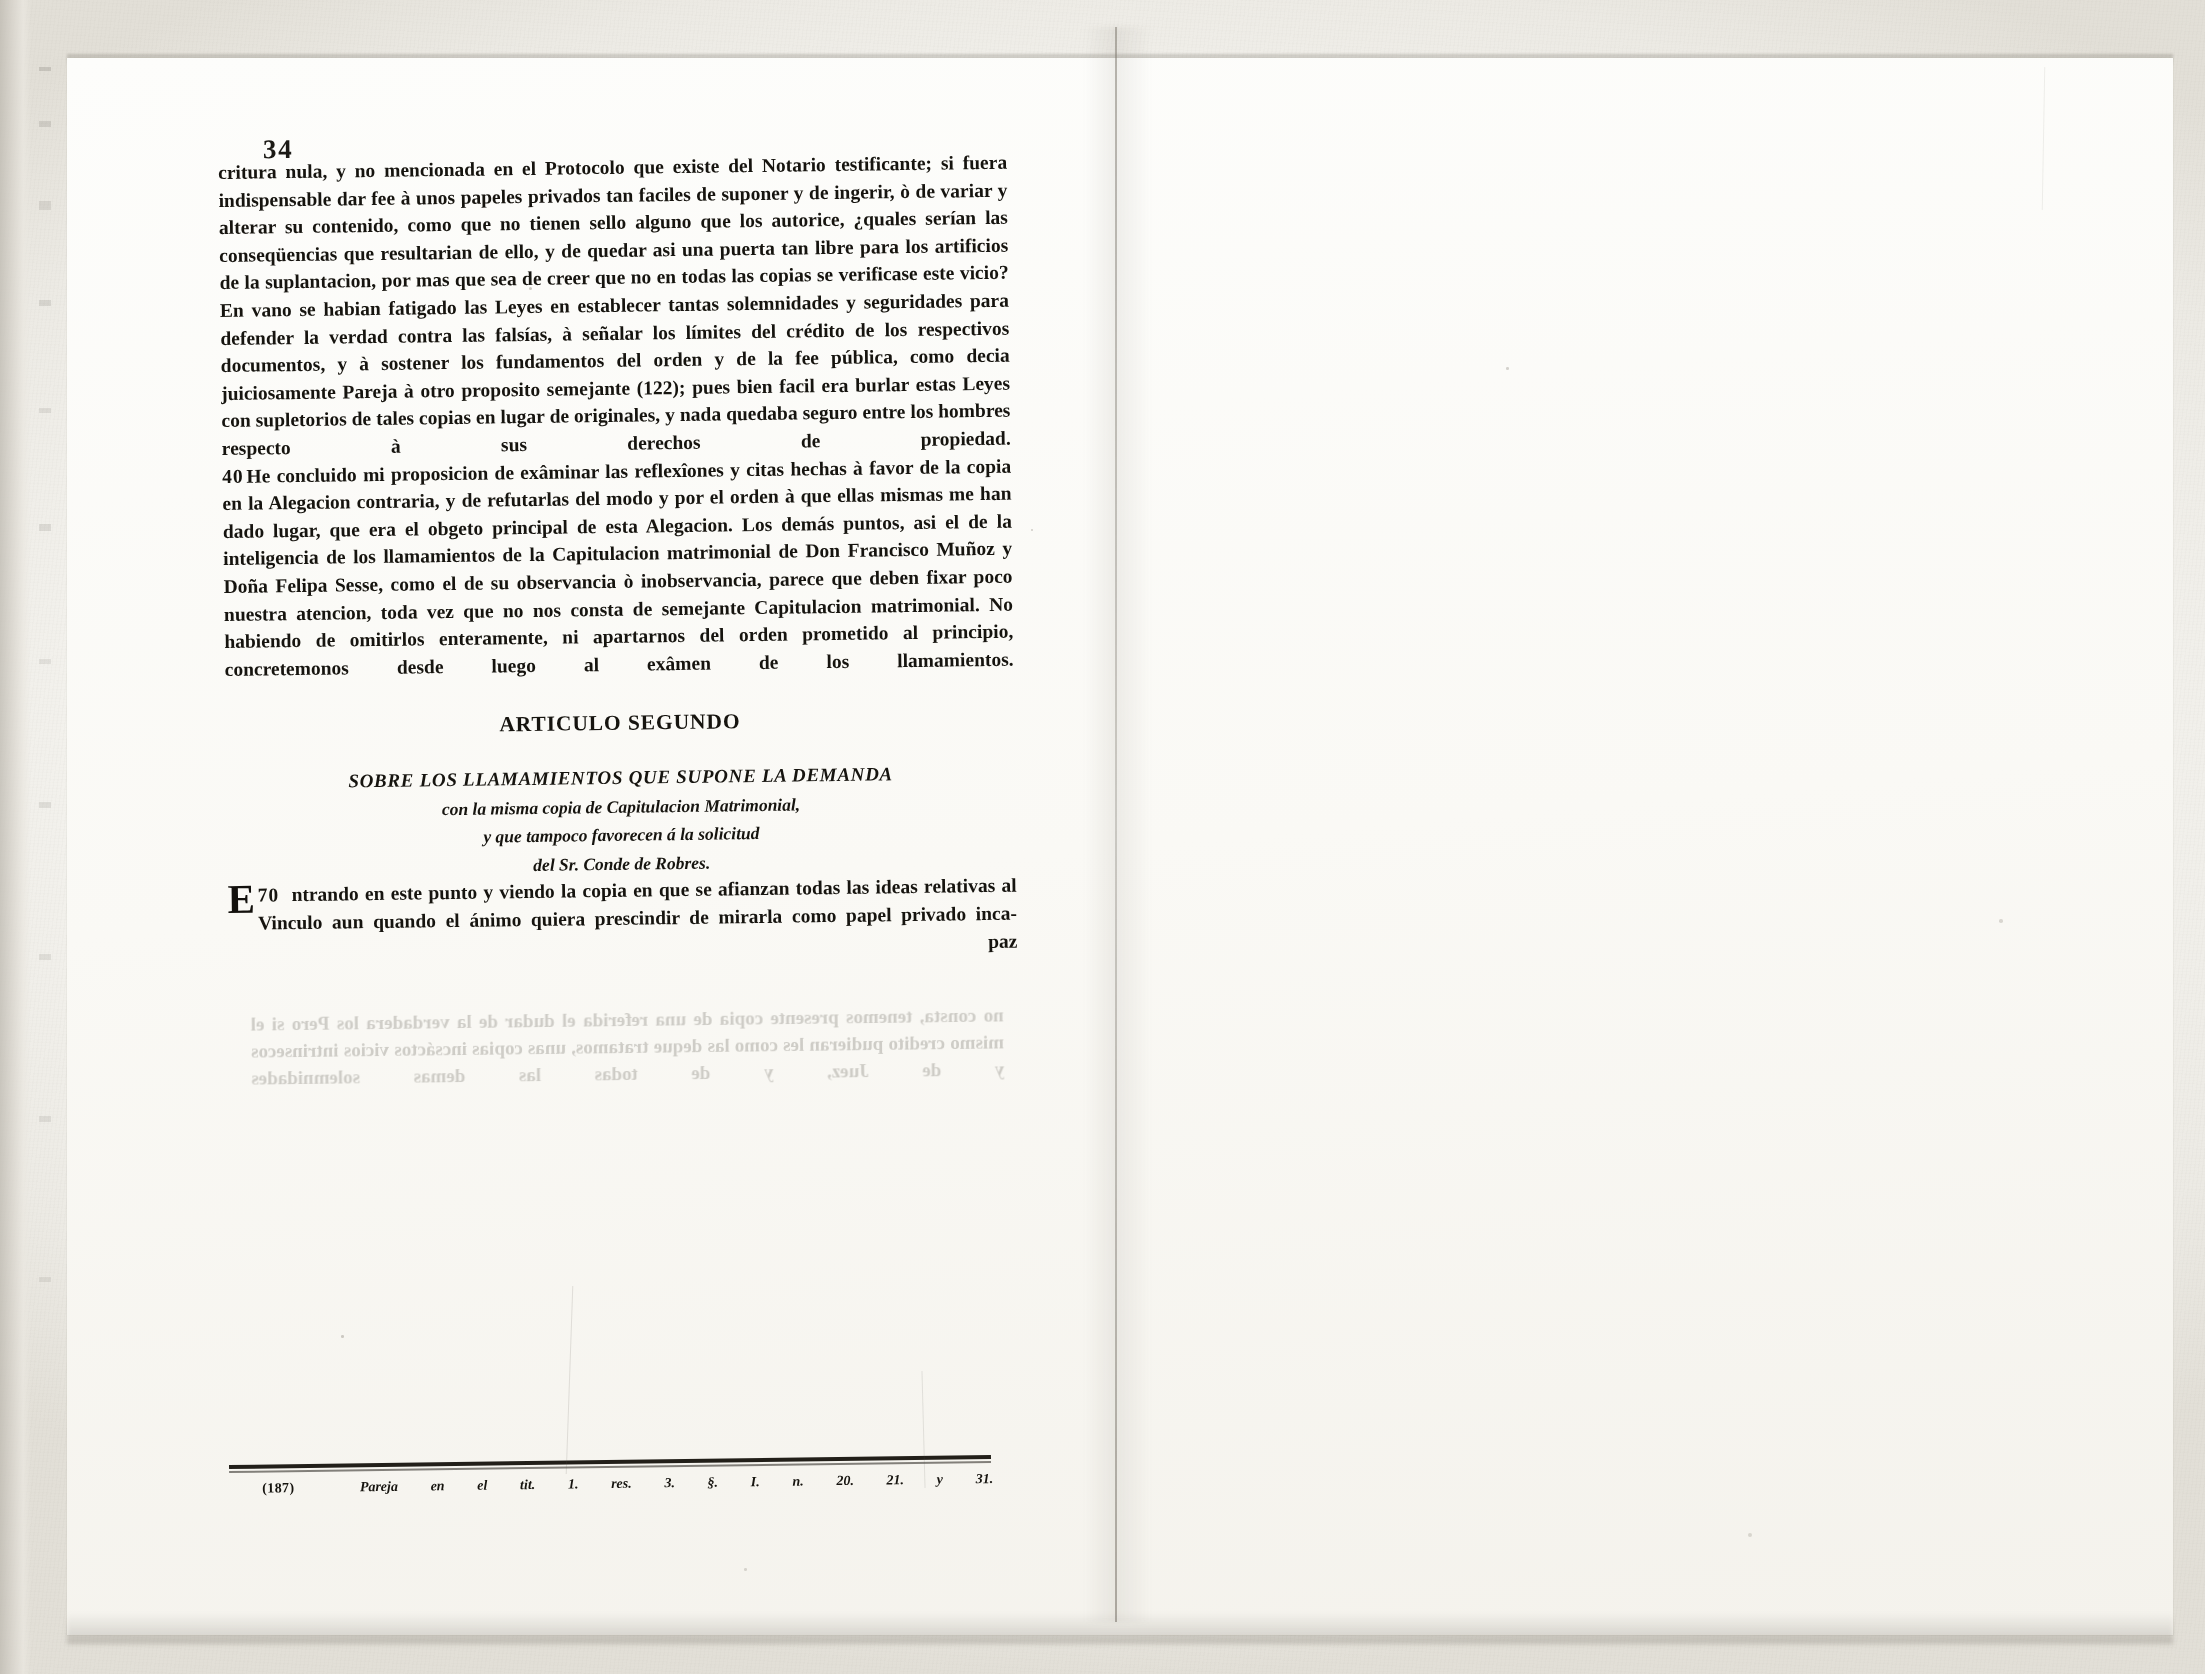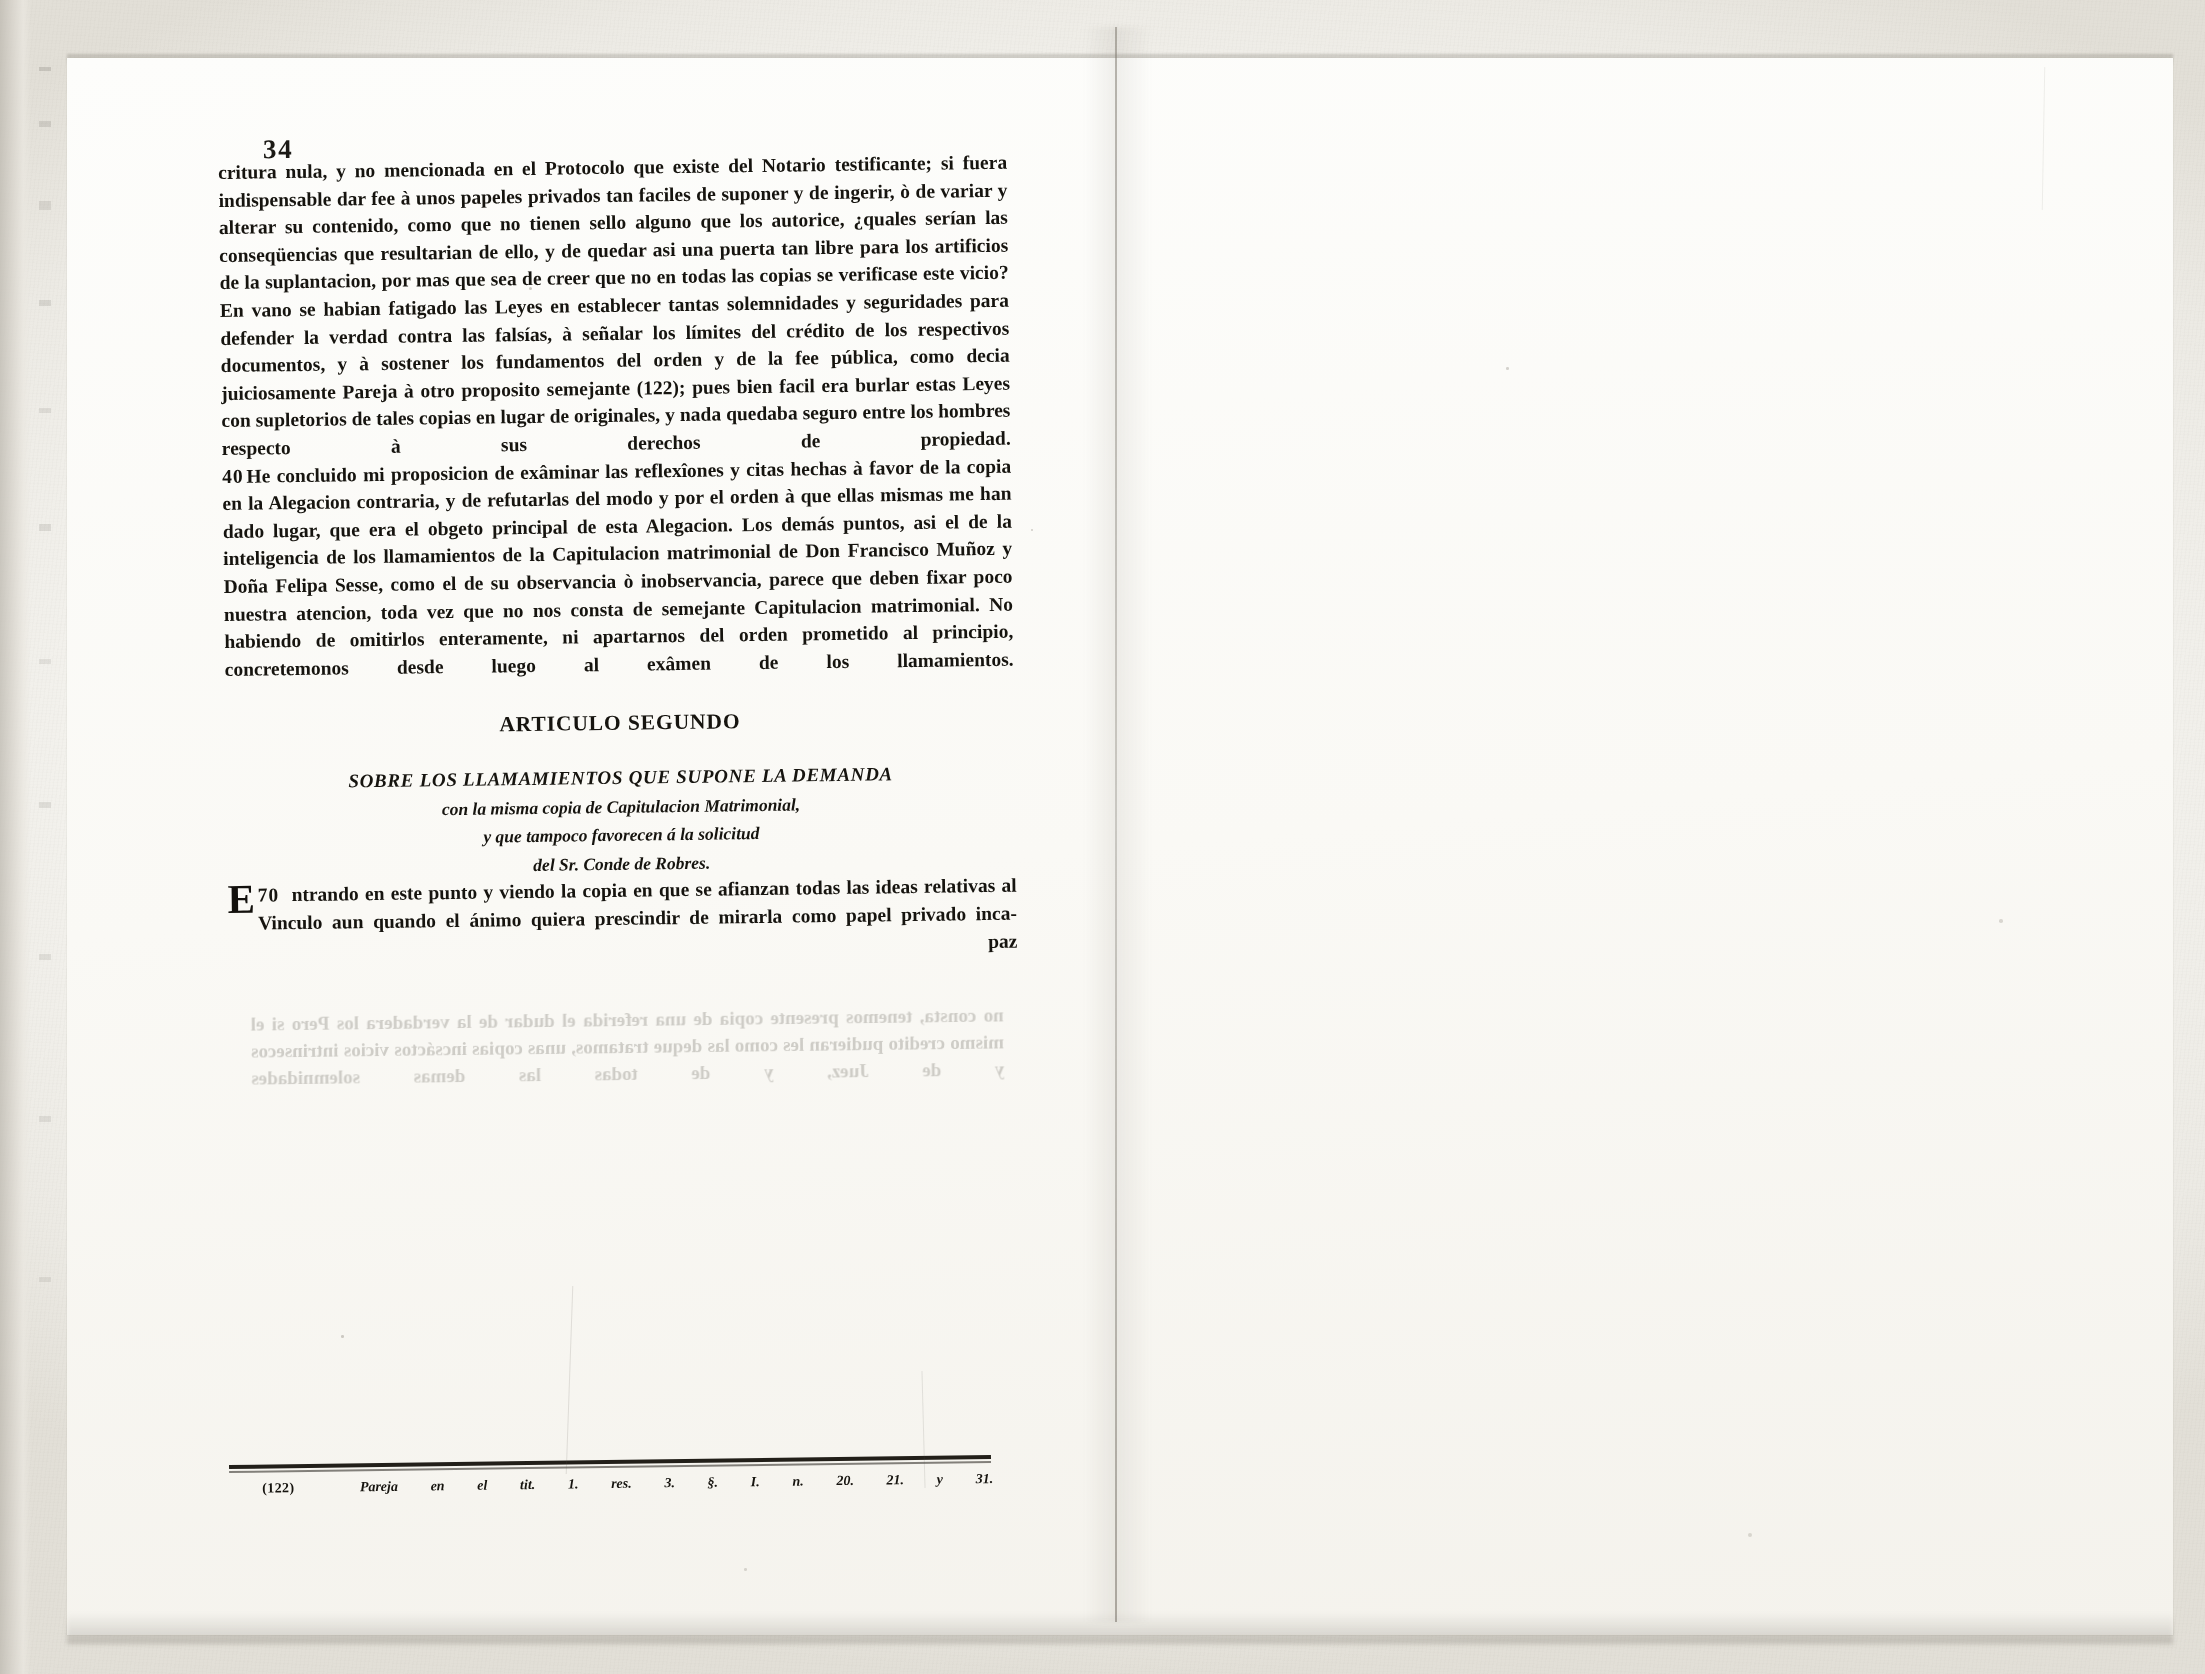--- a/index.html
+++ b/index.html
@@ -206,21 +206,21 @@
     </div>
 
     <p class="dropcap-para"><span class="num">70</span>&nbsp;&nbsp;<span class="dropcap">E</span><span>ntrando en este punto y viendo la copia en que se afianzan todas las ideas relativas al Vinculo aun quando el ánimo quiera prescindir de mirarla como papel privado inca-</span></p>
 
     <span class="catchword">paz</span>
   </div>
 
   <div class="fn-rule" id="fn-rule-left"></div>
 
   <div class="footnotes" id="fn-left">
-    <p><span class="fn-num">(122)</span>&nbsp;&nbsp;<span class="it">Pareja en el tit. 1. res. 3. §. I. n. 20. 21. y 31.</span></p>
+    <p><span class="fn-num">(187)</span>&nbsp;&nbsp;<span class="it">Pareja en el tit. 1. res. 3. §. I. n. 20. 21. y 31.</span></p>
   </div>
 </div>
 
 <div class="page" id="page-right">
 
   
 
   
 
   

